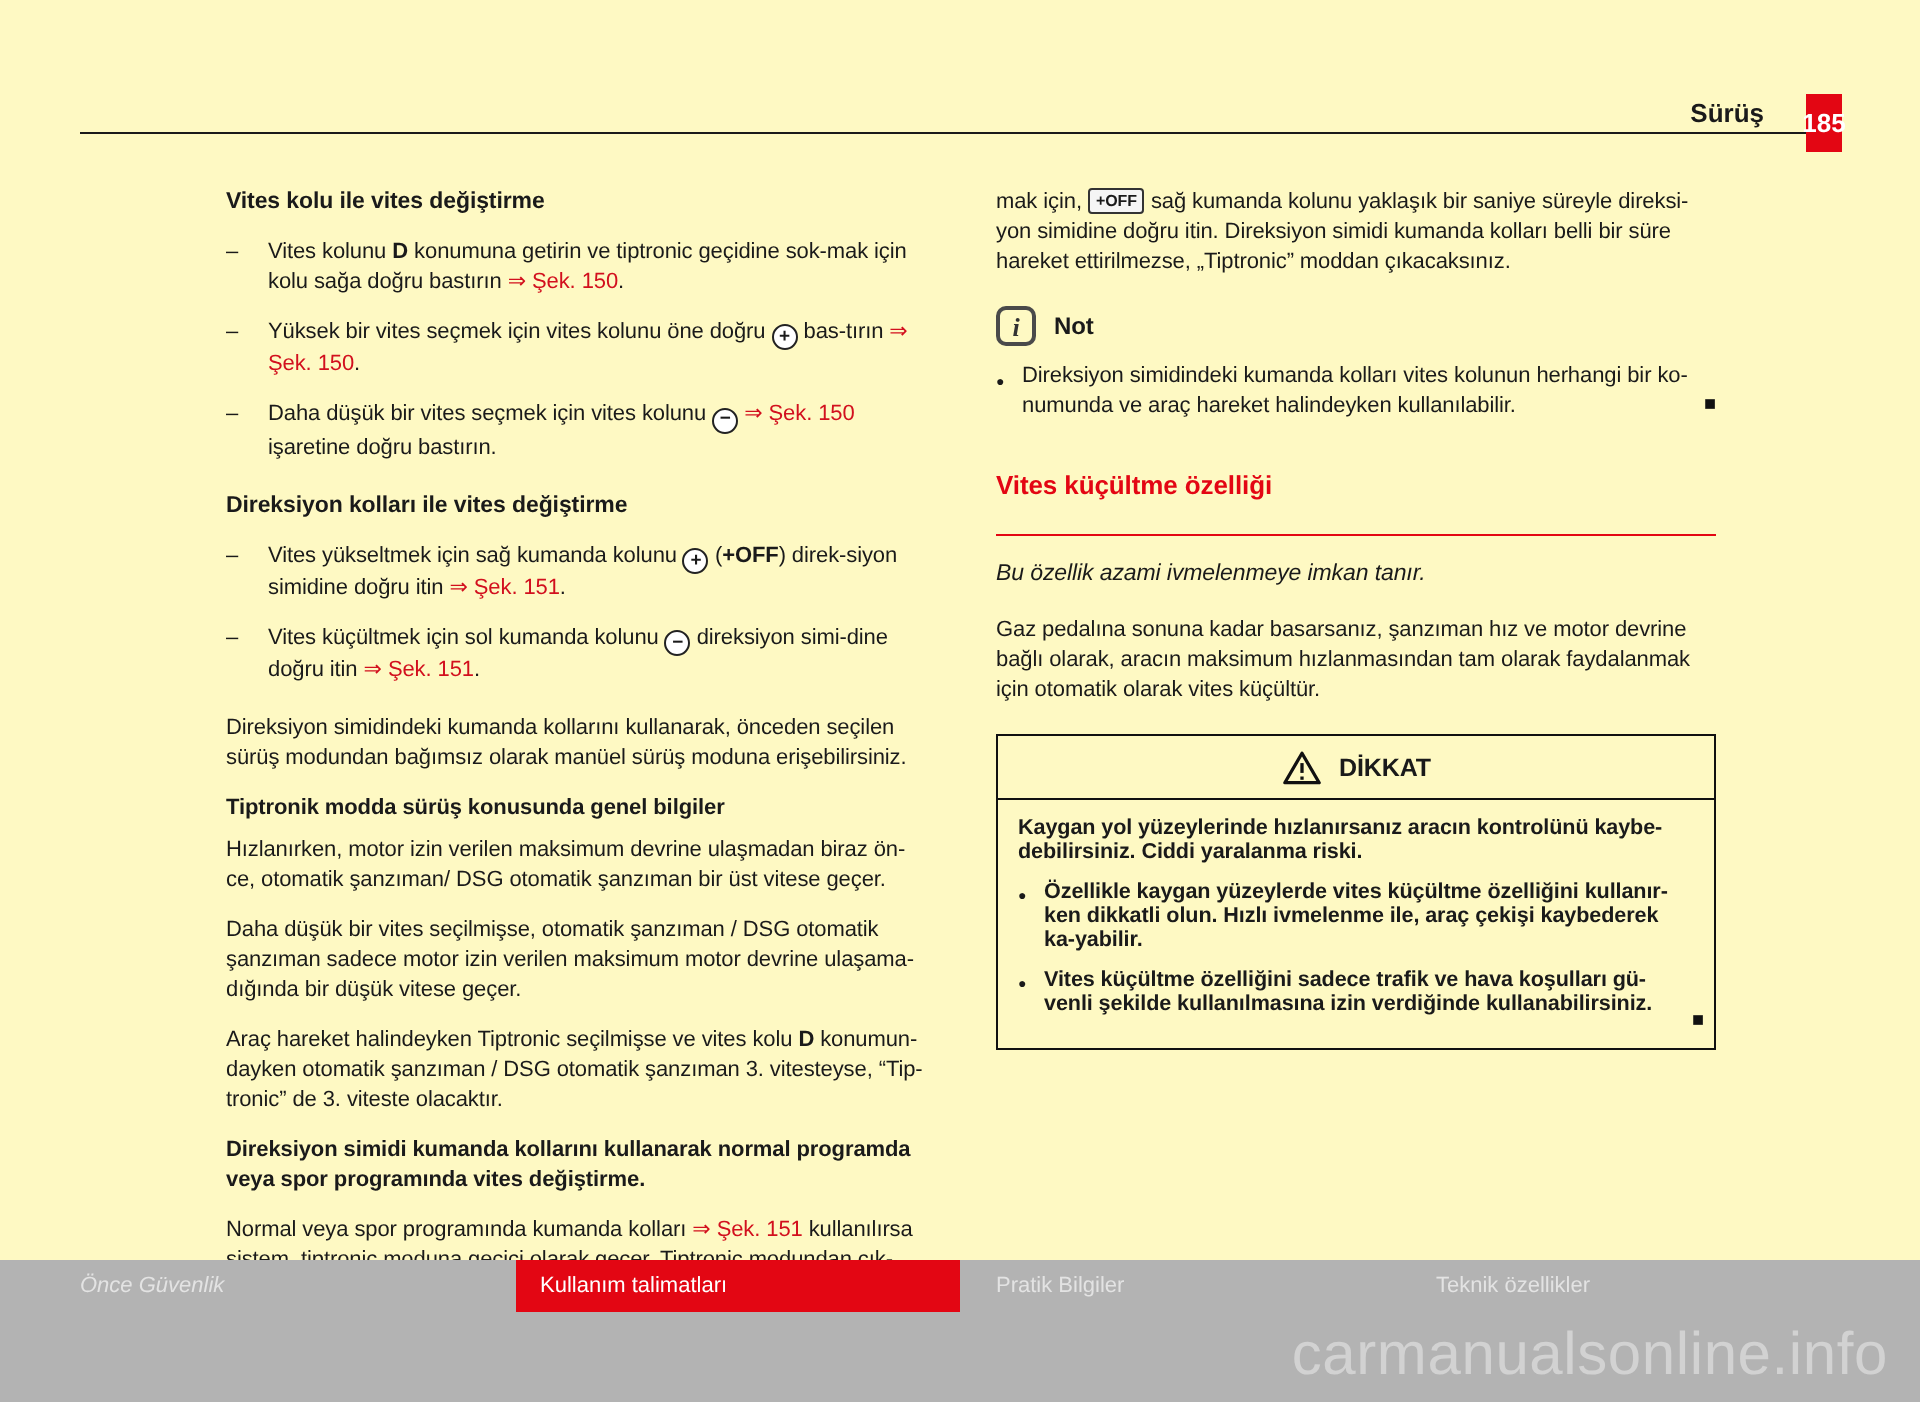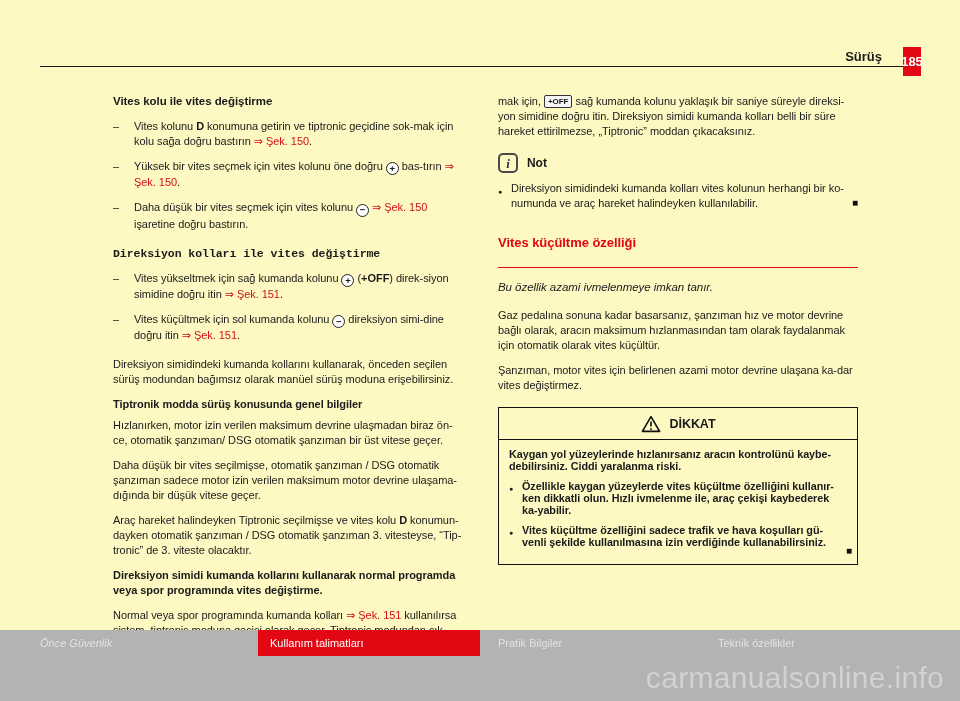--- a/index.html
+++ b/index.html
@@ -96,21 +96,21 @@
           <span class="marker">–</span><span>Vites kolunu </span><span class="bold">D</span><span> konumuna getirin ve tiptronic geçidine sok-mak için kolu sağa doğru bastırın </span><span class="xref">⇒ Şek. 150</span><span>.</span>
         </div>
         <div class="item">
           <span class="marker">–</span><span>Yüksek bir vites seçmek için vites kolunu öne doğru </span><span class="sym">+</span><span> bas-tırın </span><span class="xref">⇒ Şek. 150</span><span>.</span>
         </div>
         <div class="item">
           <span class="marker">–</span><span>Daha düşük bir vites seçmek için vites kolunu </span><span class="sym">−</span><span> </span><span class="xref">⇒ Şek. 150</span><span> işaretine doğru bastırın.</span>
         </div>
       </div>
 
-      <div class="h-main" style="margin-top:14px;font-family:Liberation Mono, monospace;">Direksiyon kolları ile vites değiştirme</div>
+      <div class="h-main" style="margin-top:14px;">Direksiyon kolları ile vites değiştirme</div>
 
       <div class="dash-list">
         <div class="item">
           <span class="marker">–</span><span>Vites yükseltmek için sağ kumanda kolunu </span><span class="sym">+</span><span> (</span><span class="bold">+OFF</span><span>) direk-siyon simidine doğru itin </span><span class="xref">⇒ Şek. 151</span><span>.</span>
         </div>
         <div class="item">
           <span class="marker">–</span><span>Vites küçültmek için sol kumanda kolunu </span><span class="sym">−</span><span> direksiyon simi-dine doğru itin </span><span class="xref">⇒ Şek. 151</span><span>.</span>
         </div>
       </div>
 
@@ -140,21 +140,20 @@
         <div class="note-body">
           <span class="bullet-mark">●</span><span>Direksiyon simidindeki kumanda kolları vites kolunun herhangi bir ko-numunda ve araç hareket halindeyken kullanılabilir.</span>
           <span class="end-mark">■</span>
         </div>
       </div>
 
       <div class="red-heading">Vites küçültme özelliği</div>
       <p class="lead-italic">Bu özellik azami ivmelenmeye imkan tanır.</p>
 
       <p class="para">Gaz pedalına sonuna kadar basarsanız, şanzıman hız ve motor devrine bağlı olarak, aracın maksimum hızlanmasından tam olarak faydalanmak için otomatik olarak vites küçültür.</p>
-      <p class="para">Şanzıman, motor vites için belirlenen azami motor devrine ulaşana ka-dar vites değiştirmez.</p>
 
       <div class="caution">
         <div class="caution-head">
           <span style="display:inline-flex;">
             <svg width="20" height="18" viewBox="0 0 24 22" xmlns="http://www.w3.org/2000/svg">
               <path d="M12 2 L22.5 20 L1.5 20 Z" fill="none" stroke="#111" stroke-width="2" stroke-linejoin="round"></path>
               <rect x="11" y="8" width="2" height="6" fill="#111"></rect>
               <rect x="11" y="16.2" width="2" height="2" fill="#111"></rect>
             </svg>
           </span>

